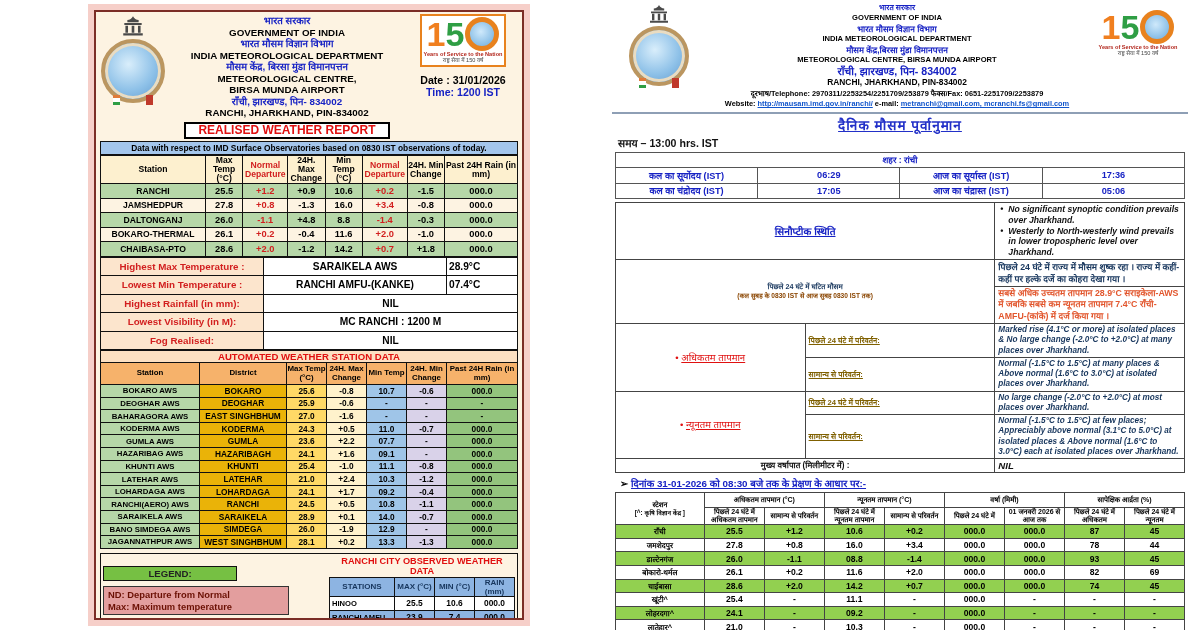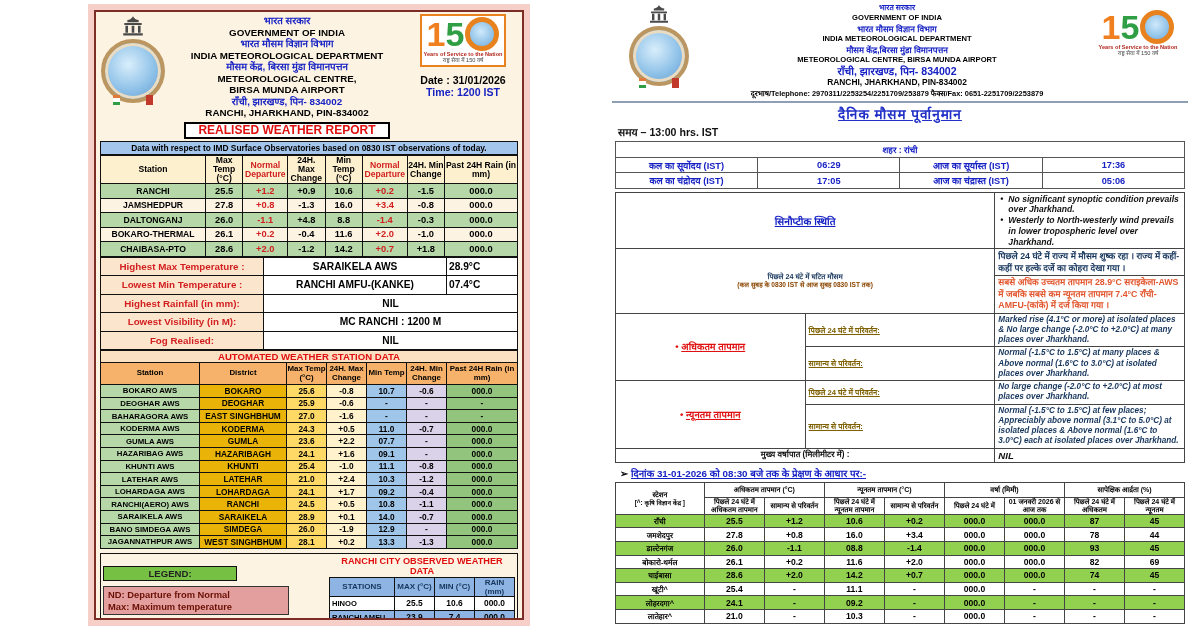--- a/index.html
+++ b/index.html
@@ -93,21 +93,21 @@
   .maininfo td{border:1px solid #444;padding:1px 3px;vertical-align:middle;overflow:hidden;}
   .mi-c1{width:64px;} .mi-c2{width:80px;}
   .syn-label{color:#1722c4;font-weight:bold;text-decoration:underline;font-size:10.2px;text-align:center;}
   .bullets{font-style:italic;font-weight:bold;color:#111;font-size:8.6px;line-height:1.25;}
   .bullets div{display:flex;}
   .bullets .b{margin:0 5px 0 2px;}
   .past-label{font-size:7.2px;color:#17365d;font-weight:bold;text-align:center;line-height:1.2;}
   .past-note{font-size:6.6px;color:#8a4500;font-weight:bold;}
   .past1{color:#17365d;font-weight:bold;font-size:8.8px;}
   .past2{color:#e2562d;font-weight:bold;font-size:8.8px;line-height:1.3;}
-  .redlabel{color:#e01010;font-weight:bold;font-size:9.6px;text-align:center;}
+  .redlabel{color:#e01010;font-weight:normal;font-size:9.6px;text-align:center;}
   .redlabel span{text-decoration:underline;}
   .sublabel{color:#7f6000;font-weight:bold;text-decoration:underline;font-size:7.6px;line-height:1.2;}
   .desc{font-style:italic;font-weight:bold;color:#17365d;font-size:8.2px;line-height:1.25;}
   .rain-label{font-weight:bold;font-size:8.2px;color:#111;text-align:center;line-height:1.2;}
   .nil{font-style:italic;font-weight:bold;font-size:9.6px;color:#111;}
   .obs-line{font-weight:bold;font-size:9.8px;margin:4px 0 2px 8px;color:#000;}
   .obs-line .txt{color:#1722c4;text-decoration:underline;}
   .obs{width:99%;margin:2px auto 0 auto;table-layout:fixed;font-size:8.6px;text-align:center;}
   .obs th,.obs td{border:1px solid #444;padding:0 1px;overflow:hidden;}
   .obs th{font-size:7px;font-weight:bold;line-height:1.15;height:14px;}
@@ -450,20 +450,21 @@
       <div class="rd-center">
         <div class="hi rh-s">भारत सरकार</div>
         <div class="en rh-s">GOVERNMENT OF INDIA</div>
         <div class="hi rh-m">भारत मौसम विज्ञान विभाग</div>
         <div class="en rh-s">INDIA METEOROLOGICAL DEPARTMENT</div>
         <div class="hi rh-m">मौसम केंद्र,बिरसा मुंडा विमानपत्तन</div>
         <div class="en rh-s">METEOROLOGICAL CENTRE, BIRSA MUNDA AIRPORT</div>
         <div class="hi rh-big">राँची, झारखण्ड, पिन- 834002</div>
         <div class="en rh-m">RANCHI, JHARKHAND, PIN-834002</div>
         <div class="rd-phone">दूरभाष/Telephone: 2970311/2253254/2251709/253879  फैक्स/Fax: 0651-2251709/2253879</div>
+        <div class="rd-web"><span>Website: </span><span class="link">http://mausam.imd.gov.in/ranchi/</span><span> e-mail: </span><span class="link">metranchi@gmail.com</span><span class="link">, mcranchi.fs@gmail.com</span></div>
       </div>
       <div class="rd-logo">
         <div class="logo150 noborder">
           <div class="l-digits">
               <span class="d1">1</span>
               <span class="d5">5</span>
               <span class="d0"></span>
             </div>
           <div class="logo-cap1">Years of Service to the Nation</div>
           <div class="logo-cap2">राष्ट्र सेवा में 150 वर्ष</div>

